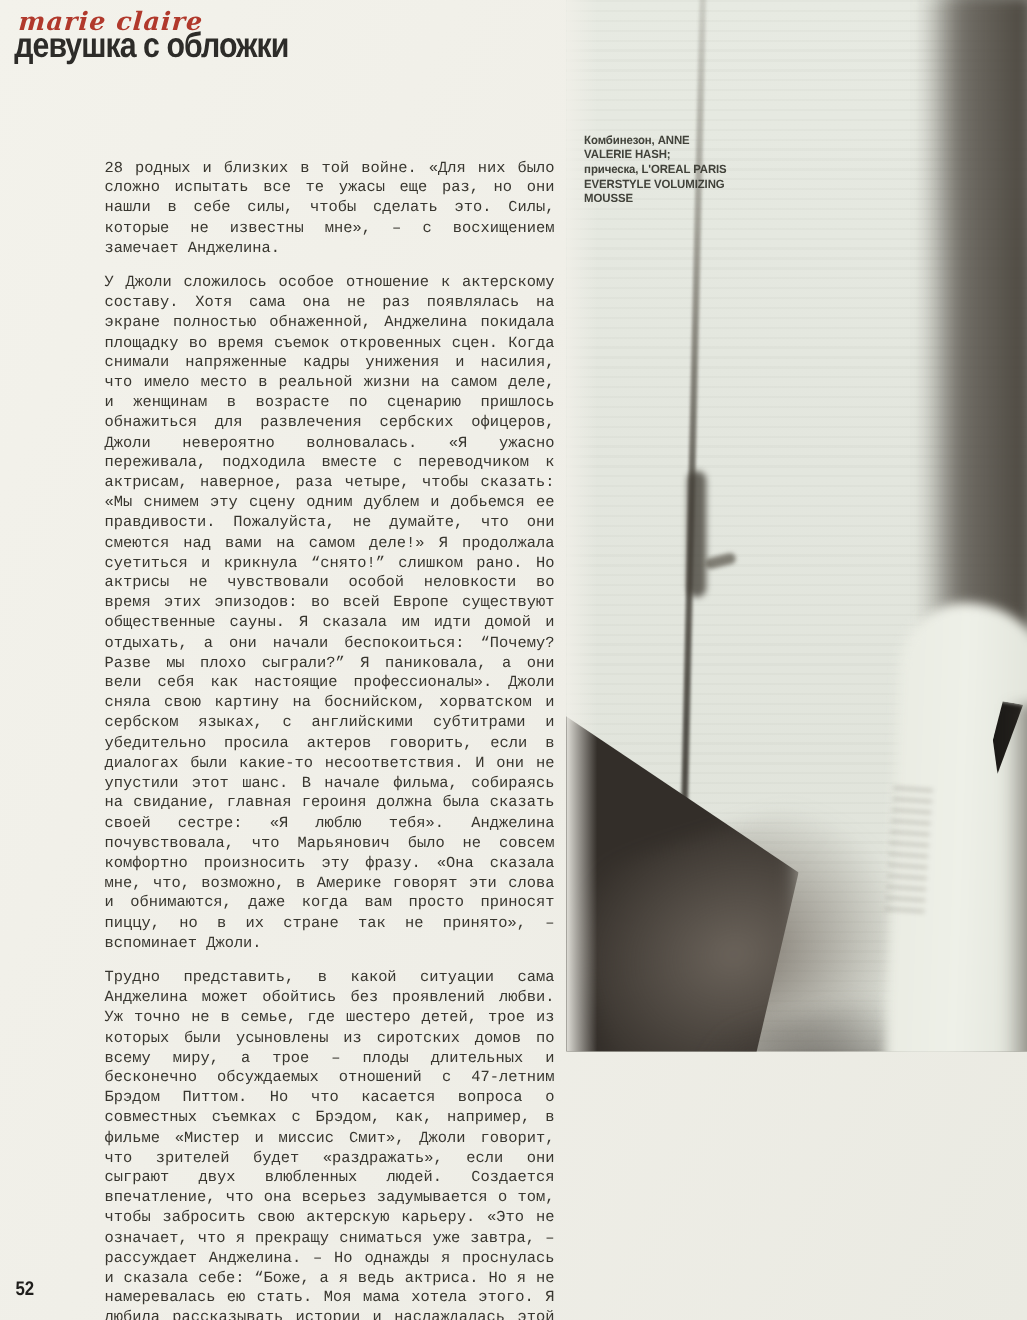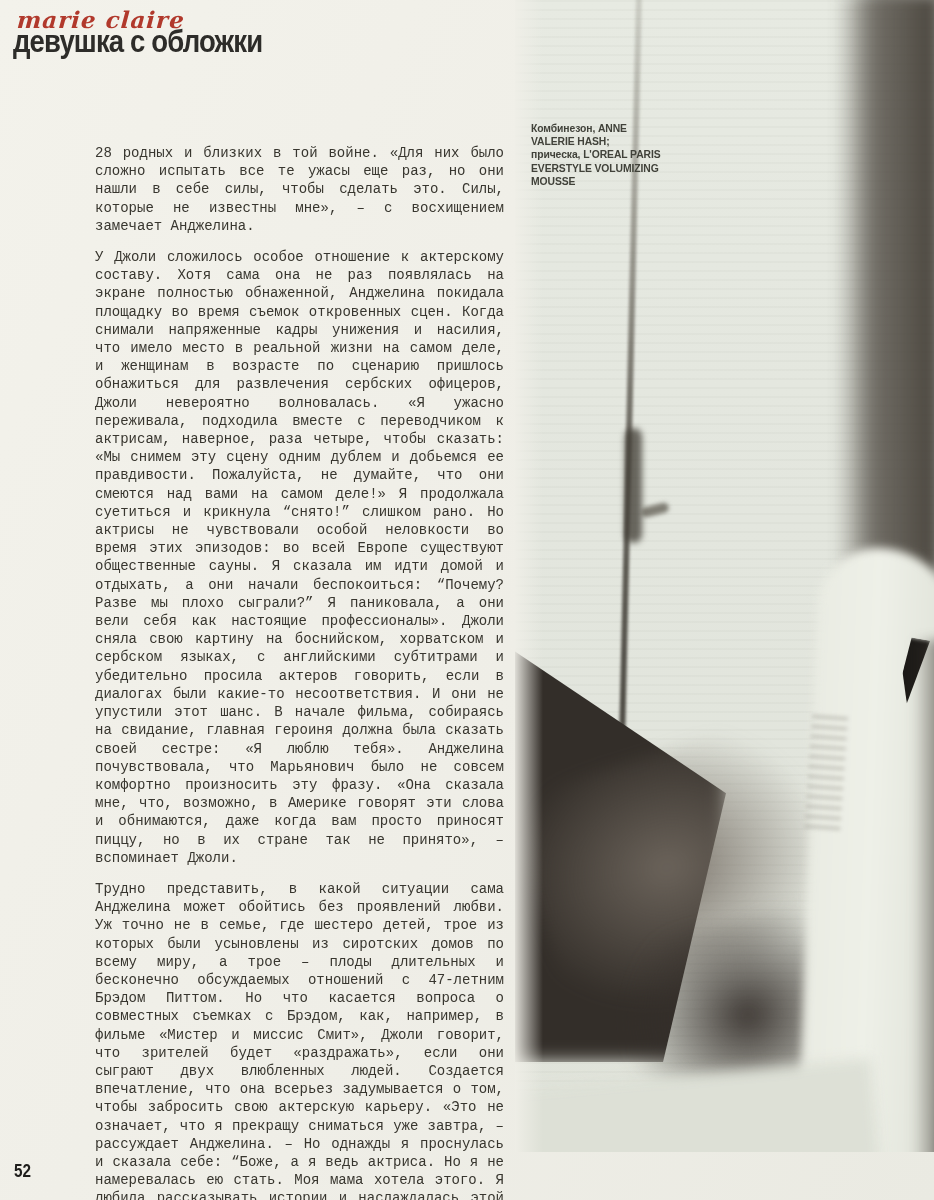--- a/index.html
+++ b/index.html
@@ -33,21 +33,21 @@
   
   .article{
     position:absolute;left:95px;top:144px;width:409px;
     font-family:Liberation Mono, monospace;
     font-size:14px;line-height:18.2px;
     color:#38362f;text-align:justify;
   }
   .article p{margin:0 0 13px 0;}
   
   .photo{
-    position:absolute;left:515px;top:0;width:419px;height:1152px;
+    position:absolute;left:515px;top:0;width:419px;height:956px;
     background:
       repeating-linear-gradient(180deg,rgba(90,95,80,0.035) 0 2px,rgba(0,0,0,0) 2px 9px),
       linear-gradient(180deg,#e7eae2 0%,#e3e6de 45%,#e0e3da 100%);
     overflow:hidden;
   }
   .photo .shape{position:absolute;}
   .ph-pole{
     left:121px;top:-6px;width:6px;height:800px;
     background:linear-gradient(to bottom,rgba(125,122,112,0.25) 0%,rgba(95,90,80,0.55) 30%,rgba(66,62,54,0.8) 60%,rgba(55,52,46,0.9) 100%);
     filter:blur(1.6px);

